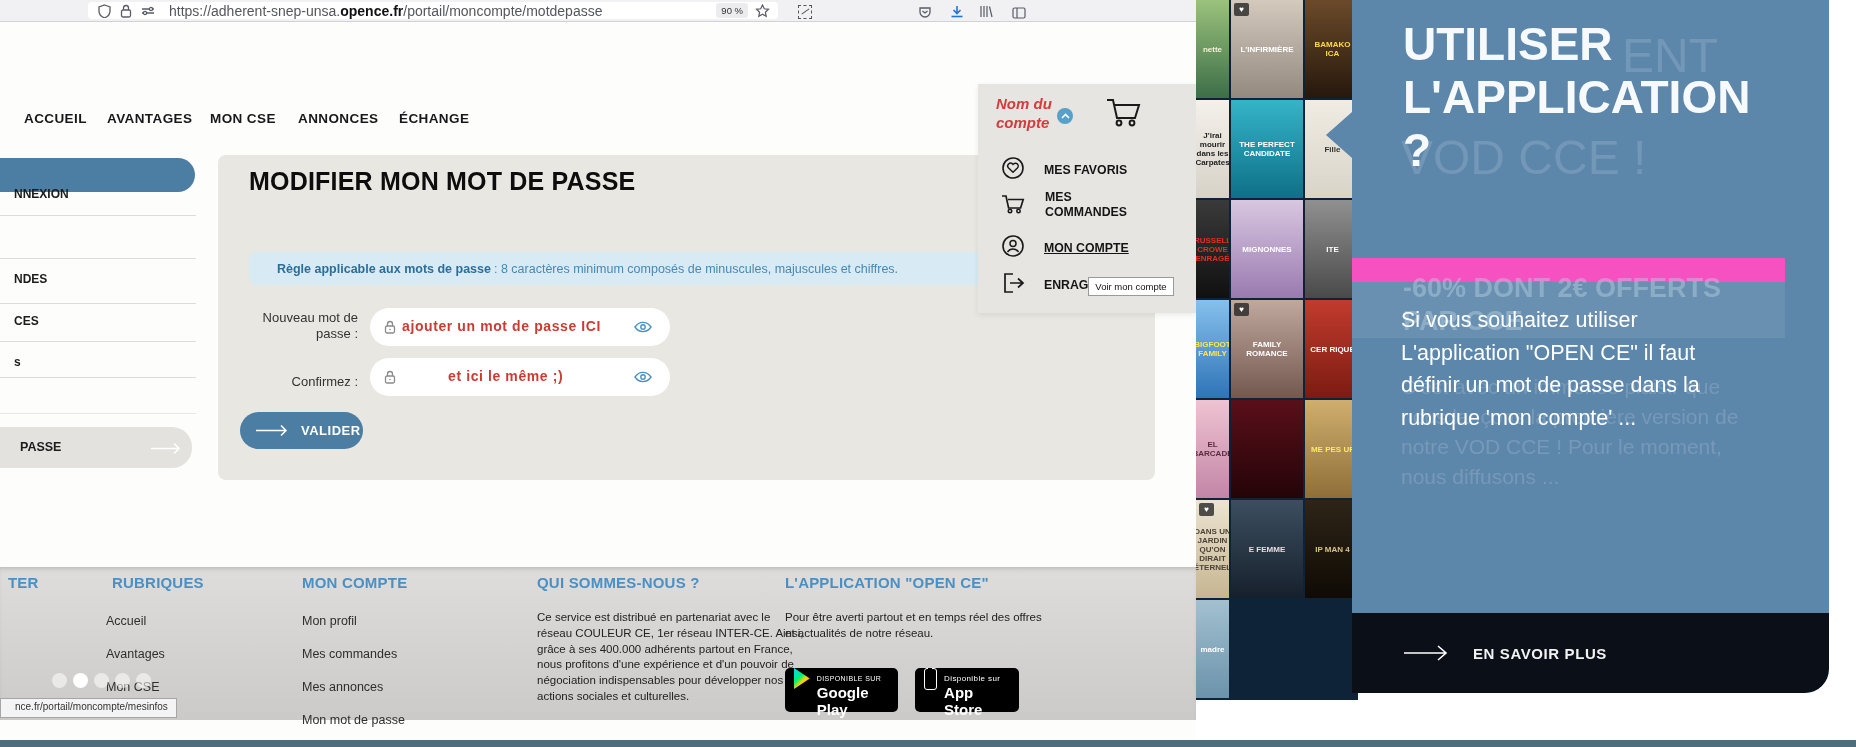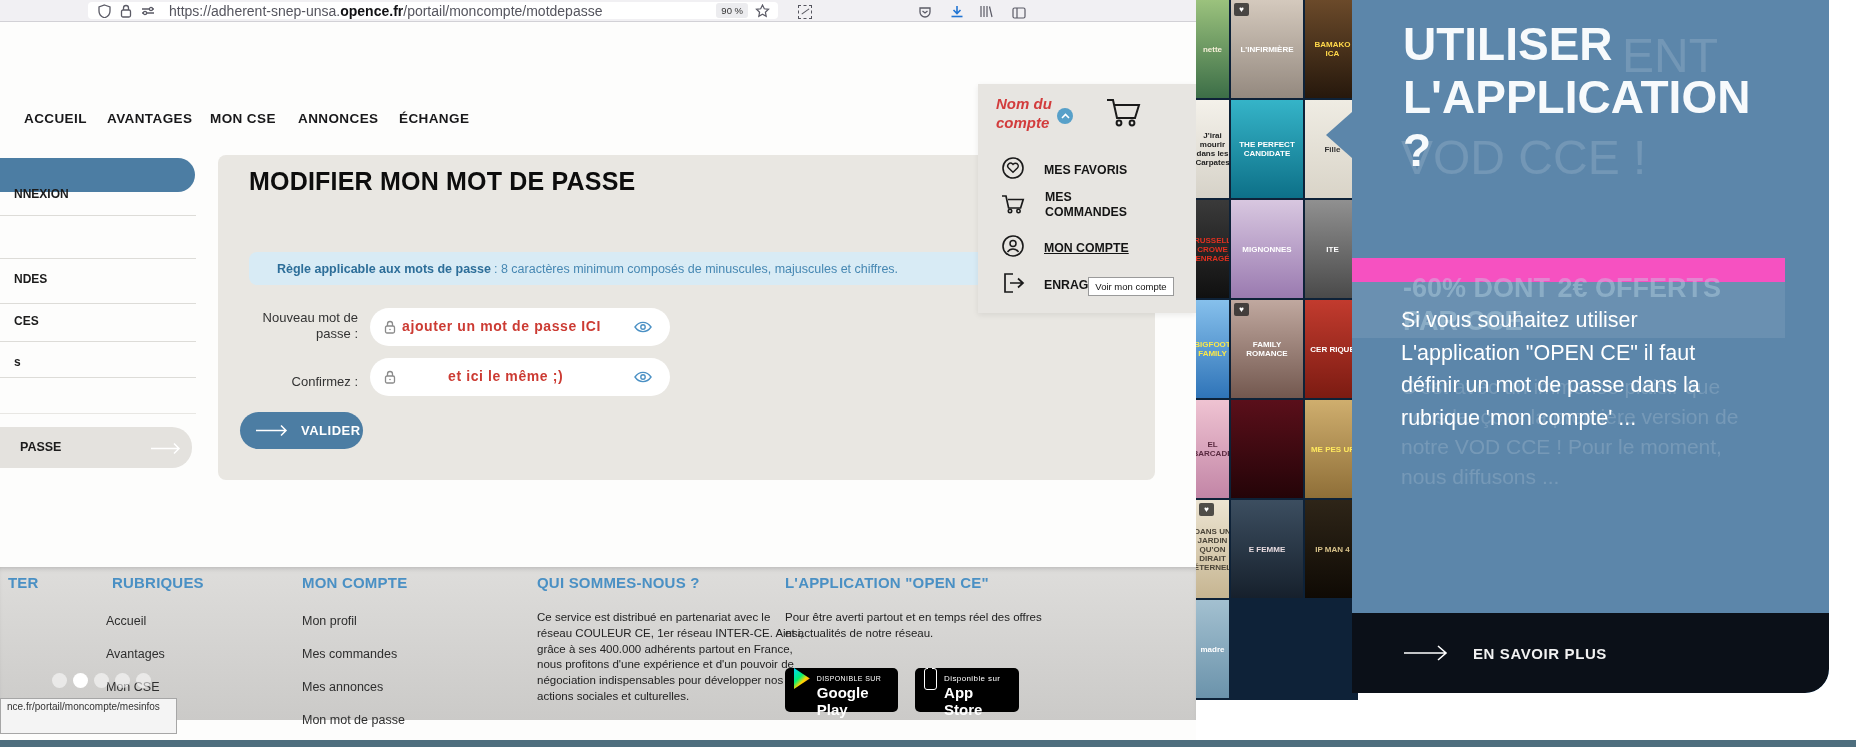--- a/index.html
+++ b/index.html
@@ -69,22 +69,22 @@
   .dot.on{background:#fff}
   .badge{position:absolute;top:101px;height:44px;background:#000;border-radius:5px;display:flex;
          padding:0 9px;box-sizing:border-box;cursor:pointer}
   .badge .txt{margin-left:7px;color:#fff;line-height:1.05}
   .badge .s{font-size:7px;letter-spacing:.4px}
   .badge .b{font-size:15px;font-weight:bold}
   .gplay{width:19px;height:21px;background:linear-gradient(135deg,#00d7fe,#00f076 40%,#ffd500 60%,#ff3a44);
          clip-path:polygon(0 0,100% 50%,0 100%)}
   .aphone{width:12px;height:20px;border:1.6px solid #fff;border-radius:3px;position:relative}
   .aphone:before{content:"";position:absolute;left:3px;top:-1px;width:4px;height:1.5px;background:#000}
-  #statusbar{position:absolute;left:0;top:131px;width:177px;height:36px;background:#f4f4f4;border:1px solid #a6a6a6;
-             box-sizing:border-box;font-size:10px;color:#333;line-height:16px;padding-left:6px;white-space:nowrap;overflow:hidden}
+  #statusbar{position:absolute;left:0;top:131px;width:177px;height:20px;background:#f4f4f4;border:1px solid #a6a6a6;
+             box-sizing:border-box;font-size:10px;color:#333;line-height:16px;padding-left:14px;white-space:nowrap;overflow:hidden}
 
   
   #posters{left:1196px;top:0;width:162px;height:700px;background:#0e2238;display:grid;
            grid-template-columns:33px 72px 55px;grid-auto-rows:98px;gap:2px;overflow:hidden}
   .poster{position:relative;overflow:hidden;display:flex;align-items:center;justify-content:center;
           font-size:8px;font-weight:bold;text-align:center;padding:2px;box-sizing:border-box;cursor:pointer}
   .hbadge{position:absolute;left:3px;top:3px;width:15px;height:13px;background:rgba(35,35,35,.78);border-radius:2px;
           color:#fff;font-size:8px;line-height:13px;text-align:center}
   .g0{background:linear-gradient(#9bc27d,#3c6e47);color:#f6efd8}
   .g1{background:linear-gradient(#f0b544,#a65c10);color:#ffe65a}

